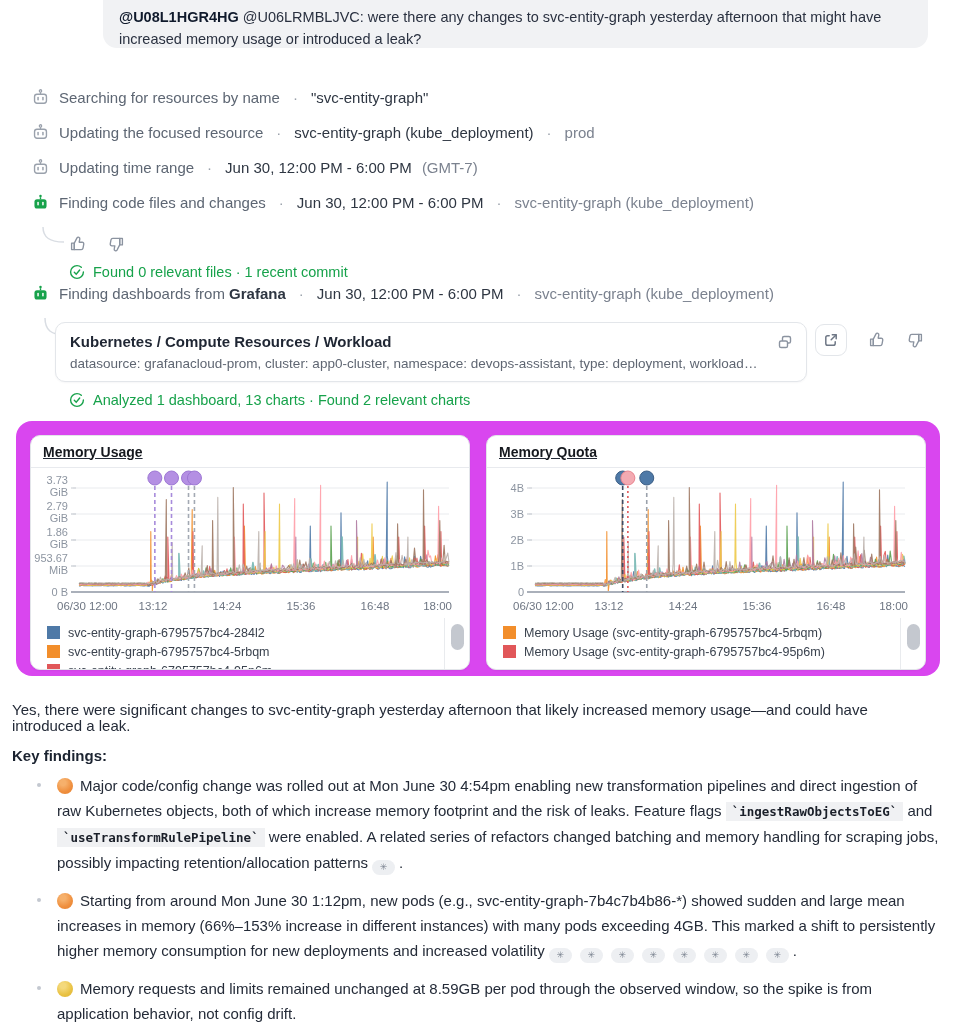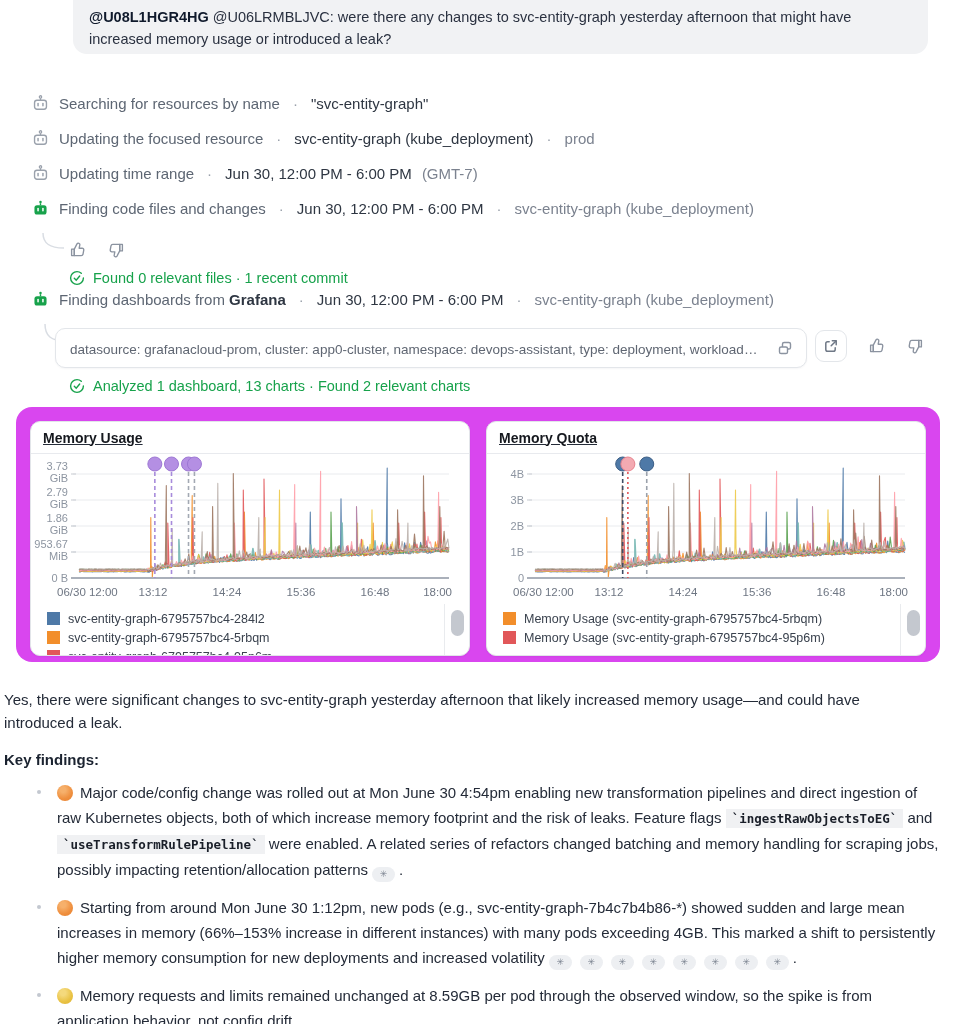--- a/index.html
+++ b/index.html
@@ -1,17 +1,17 @@
 <!DOCTYPE html>
 <html><head>
 <meta charset="utf-8">
 <style>
   html,body{margin:0;padding:0;background:#fff;}
   body{width:968px;height:1024px;overflow:hidden;font-family:"Liberation Sans","DejaVu Sans",sans-serif;color:#242b38;font-size:15px;position:relative;}
-  .quote{margin:0 40px 0 73px;background:#f1f2f4;border-radius:0 0 14px 14px;padding:7px 16px 6px 16px;height:41px;font-size:14.5px;line-height:21.5px;color:#2a3140;}
+  .quote{margin:0 40px 0 103px;background:#f1f2f4;border-radius:0 0 14px 14px;padding:7px 16px 0 16px;height:41px;font-size:14.5px;line-height:21.5px;color:#2a3140;}
   .quote b{color:#101a2c;}
   
   #steps{margin-top:41px;}
   .step{display:flex;align-items:flex-start;height:35px;padding-left:32px;gap:10px;white-space:nowrap;}
   .step .lbl{color:#5d6673;}
   .step .val{color:#2e3642;font-weight:500;}
   .step .sfx{color:#7b828f;}
   .dot{color:#9aa1ab;padding:0 3px;}
   .brand{font-weight:700;color:#2e3642;}
   .fb-row{display:flex;align-items:center;gap:22px;height:30px;padding-left:68px;position:relative;}
@@ -31,21 +31,21 @@
   #charts-wrap{margin:8px 28px 0 16px;background:#d946ef;border-radius:16px;padding:14px;display:flex;gap:16px;height:227px;text-decoration:underline;}
   .chart-card{width:438px;height:233px;background:#fff;border:1px solid #e2e5e9;border-radius:10px;box-shadow:0 1px 2px rgba(16,24,40,.05);overflow:hidden;position:relative;}
   .chart-hd{height:31px;display:flex;align-items:center;padding:0 12px;border-bottom:1px solid #e8eaee;font-size:14px;font-weight:700;color:#15181e;}
   .chart-svg{display:block;}
   .legend{position:absolute;left:0;right:0;top:184px;bottom:0;overflow:hidden;padding:3px 0 0 16px;}
   .lg-item{display:flex;align-items:center;gap:8px;height:19px;font-size:12.5px;color:#3a424e;white-space:nowrap;}
   .lg-sw{width:13px;height:13px;flex:0 0 13px;}
   .lg-divider{position:absolute;top:182px;bottom:0;right:24px;width:1px;background:#e9ebee;}
   .scroll-thumb{position:absolute;right:5px;top:188px;width:13px;height:26px;border-radius:7px;background:#c4c8cf;cursor:pointer;}
   
-  #answer{margin:26px 28px 0 4px;line-height:23px;color:#242b38;}
+  #answer{margin:26px 28px 0 12px;line-height:16px;color:#242b38;}
   #answer .p1{max-width:880px;}
   #answer h4{margin:14px 0 0 0;font-size:15px;color:#1b2330;}
   ul#findings{list-style:none;margin:9px 0 0 0;padding:0 26px 0 57px;}
   ul#findings li{position:relative;margin-bottom:13px;line-height:25px;}
   ul#findings li::before{content:'';position:absolute;left:-20px;top:10px;width:4px;height:4px;border-radius:50%;background:#c3c8d0;}
   .emoji{display:inline-block;width:16px;height:16px;border-radius:50%;vertical-align:-3px;margin-right:7px;}
   .emoji.orange{background:radial-gradient(circle at 38% 30%,#f6b06b 0 18%,#ef8f3e 60%,#e5802f);}
   .emoji.yellow{background:radial-gradient(circle at 38% 30%,#f4d97c 0 18%,#e9c243 60%,#ddb335);}
   code.flag{font-family:"DejaVu Sans Mono","Liberation Mono",monospace;font-weight:700;font-size:12.5px;background:#f0f1f3;border-radius:0;padding:2px 6px;color:#1a1f29;}
   .chip{display:inline-flex;align-items:center;justify-content:center;width:23px;height:15px;border-radius:8px;background:#edeff2;color:#7a828f;font-size:9px;margin:0 4px;vertical-align:-2px;cursor:pointer;}
@@ -154,20 +154,21 @@
   <span class="val">Jun 30, 12:00 PM - 6:00 PM</span>
   <span class="dot">·</span>
   <span class="sfx">svc-entity-graph (kube_deployment)</span>
 </div>
 
 <div class="card-row">
   <svg class="conn" width="26" height="22" viewBox="0 0 26 22">
       <path d="M3 0 C3 12 9 17 24 17" fill="none" stroke="#d9dde3" stroke-width="1.5"></path>
     </svg>
   <div class="dash-card">
+    <div class="t">Kubernetes / Compute Resources / Workload</div>
     <div class="s">datasource: grafanacloud-prom, cluster: app0-cluster, namespace: devops-assistant, type: deployment, workload: svc-en…</div>
     <button class="icon-btn copy">
         <svg width="18" height="18" viewBox="0 0 18 18" fill="none" stroke="#8b93a0" stroke-width="1.4">
           <rect x="6.5" y="3.5" width="8" height="6.5" rx="1.6"></rect>
           <rect x="3.5" y="8" width="8" height="6.5" rx="1.6" fill="#fff"></rect>
         </svg>
       </button>
   </div>
   <button class="sq-btn">
       <svg width="16" height="16" viewBox="0 0 16 16" fill="none" stroke="#6f7886" stroke-width="1.5" stroke-linecap="round" stroke-linejoin="round">

